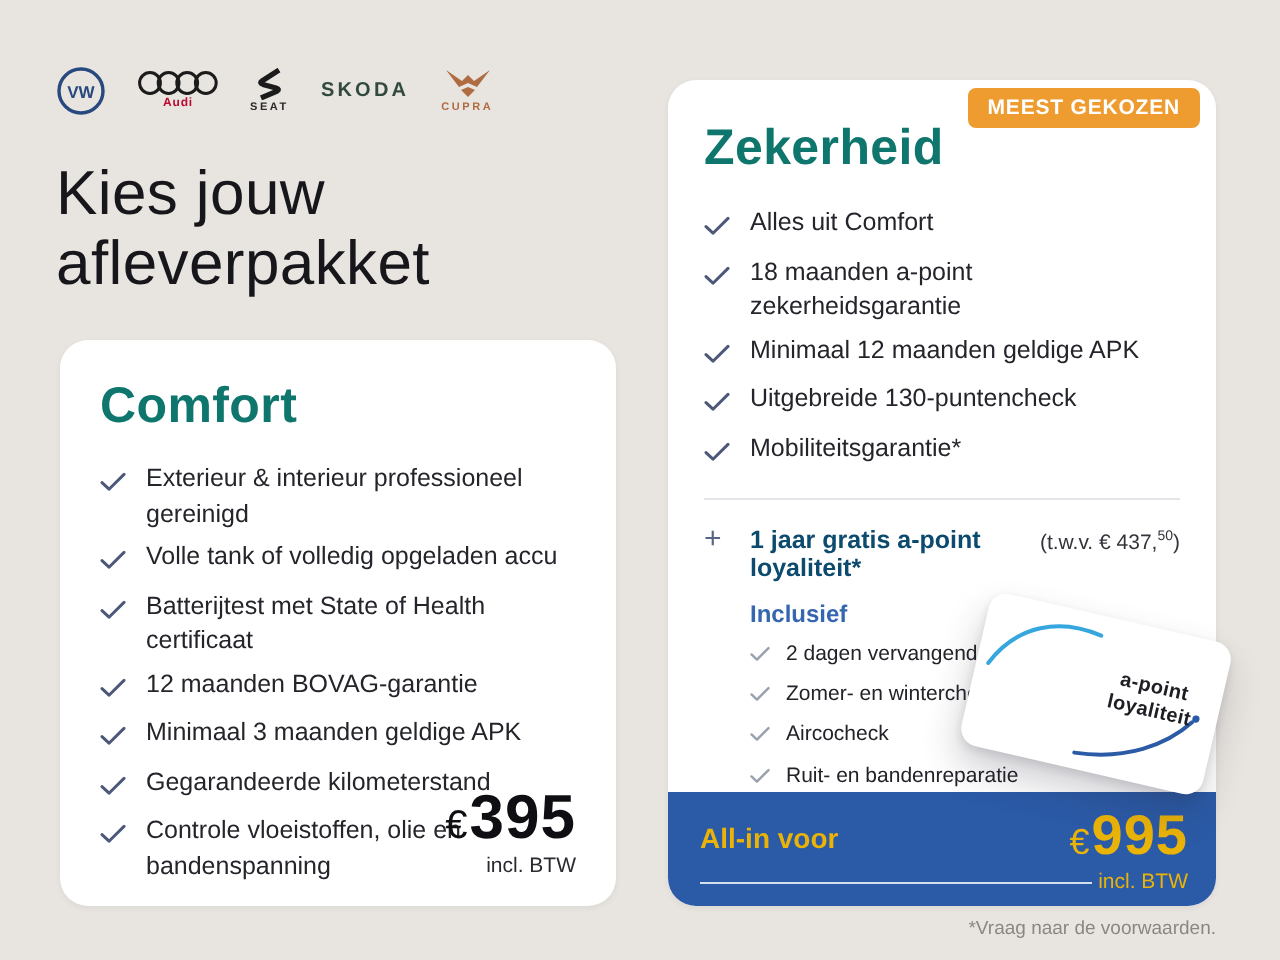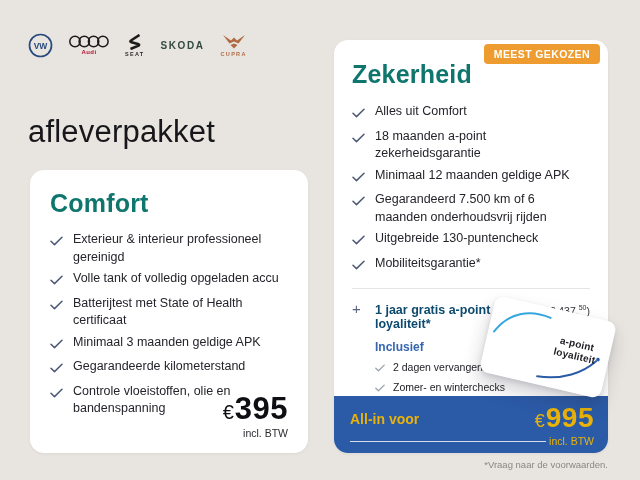--- a/index.html
+++ b/index.html
@@ -137,21 +137,21 @@
     <div class="brand">
       <svg width="24" height="16" viewBox="0 0 24 16">
         <path d="M1,1 L9,6.5 L12,3.5 L15,6.5 L23,1 L16.5,9.5 L12,7.5 L7.5,9.5 Z" fill="#AF6B42"></path>
         <path d="M8.5,11 L12,14.5 L15.5,11 L12,9.5 Z" fill="#AF6B42"></path>
       </svg>
       <span class="brand-sub cupra">CUPRA</span>
     </div>
   </div>
 
   <h1 class="page-title">
-    <br>
+    <span>Kies jouw</span><br>
     <span>afleverpakket</span>
   </h1>
 
   <section class="card card-comfort">
     <h2>Comfort</h2>
     <ul class="checks">
       <li>
         <span class="ck"><svg width="13" height="10" viewBox="0 0 13 10">
               <path d="M1,5.3 L4.5,8.6 L12,1.2" fill="none" stroke="#4D5878" stroke-width="1.5" stroke-linecap="round" stroke-linejoin="round"></path>
             </svg></span>
@@ -161,20 +161,26 @@
         <span class="ck"><svg width="13" height="10" viewBox="0 0 13 10">
               <path d="M1,5.3 L4.5,8.6 L12,1.2" fill="none" stroke="#4D5878" stroke-width="1.5" stroke-linecap="round" stroke-linejoin="round"></path>
             </svg></span>
         <span class="txt">Volle tank of volledig opgeladen accu</span>
       </li>
       <li>
         <span class="ck"><svg width="13" height="10" viewBox="0 0 13 10">
               <path d="M1,5.3 L4.5,8.6 L12,1.2" fill="none" stroke="#4D5878" stroke-width="1.5" stroke-linecap="round" stroke-linejoin="round"></path>
             </svg></span>
         <span class="txt">Batterijtest met State of Health certificaat</span>
+      </li>
+      <li>
+        <span class="ck"><svg width="13" height="10" viewBox="0 0 13 10">
+              <path d="M1,5.3 L4.5,8.6 L12,1.2" fill="none" stroke="#4D5878" stroke-width="1.5" stroke-linecap="round" stroke-linejoin="round"></path>
+            </svg></span>
+        <span class="txt">12 maanden BOVAG-garantie</span>
       </li>
       <li>
         <span class="ck"><svg width="13" height="10" viewBox="0 0 13 10">
               <path d="M1,5.3 L4.5,8.6 L12,1.2" fill="none" stroke="#4D5878" stroke-width="1.5" stroke-linecap="round" stroke-linejoin="round"></path>
             </svg></span>
         <span class="txt">Minimaal 3 maanden geldige APK</span>
       </li>
       <li>
         <span class="ck"><svg width="13" height="10" viewBox="0 0 13 10">
               <path d="M1,5.3 L4.5,8.6 L12,1.2" fill="none" stroke="#4D5878" stroke-width="1.5" stroke-linecap="round" stroke-linejoin="round"></path>
@@ -211,26 +217,20 @@
         <span class="ck"><svg width="13" height="10" viewBox="0 0 13 10">
               <path d="M1,5.3 L4.5,8.6 L12,1.2" fill="none" stroke="#4D5878" stroke-width="1.5" stroke-linecap="round" stroke-linejoin="round"></path>
             </svg></span>
         <span class="txt">18 maanden a-point zekerheidsgarantie</span>
       </li>
       <li>
         <span class="ck"><svg width="13" height="10" viewBox="0 0 13 10">
               <path d="M1,5.3 L4.5,8.6 L12,1.2" fill="none" stroke="#4D5878" stroke-width="1.5" stroke-linecap="round" stroke-linejoin="round"></path>
             </svg></span>
         <span class="txt">Minimaal 12 maanden geldige APK</span>
-      </li>
-      <li>
-        <span class="ck"><svg width="13" height="10" viewBox="0 0 13 10">
-              <path d="M1,5.3 L4.5,8.6 L12,1.2" fill="none" stroke="#4D5878" stroke-width="1.5" stroke-linecap="round" stroke-linejoin="round"></path>
-            </svg></span>
-        <span class="txt">Gegarandeerd 7.500 km of 6 maanden onderhoudsvrij rijden</span>
       </li>
       <li>
         <span class="ck"><svg width="13" height="10" viewBox="0 0 13 10">
               <path d="M1,5.3 L4.5,8.6 L12,1.2" fill="none" stroke="#4D5878" stroke-width="1.5" stroke-linecap="round" stroke-linejoin="round"></path>
             </svg></span>
         <span class="txt">Uitgebreide 130-puntencheck</span>
       </li>
       <li>
         <span class="ck"><svg width="13" height="10" viewBox="0 0 13 10">
               <path d="M1,5.3 L4.5,8.6 L12,1.2" fill="none" stroke="#4D5878" stroke-width="1.5" stroke-linecap="round" stroke-linejoin="round"></path>

